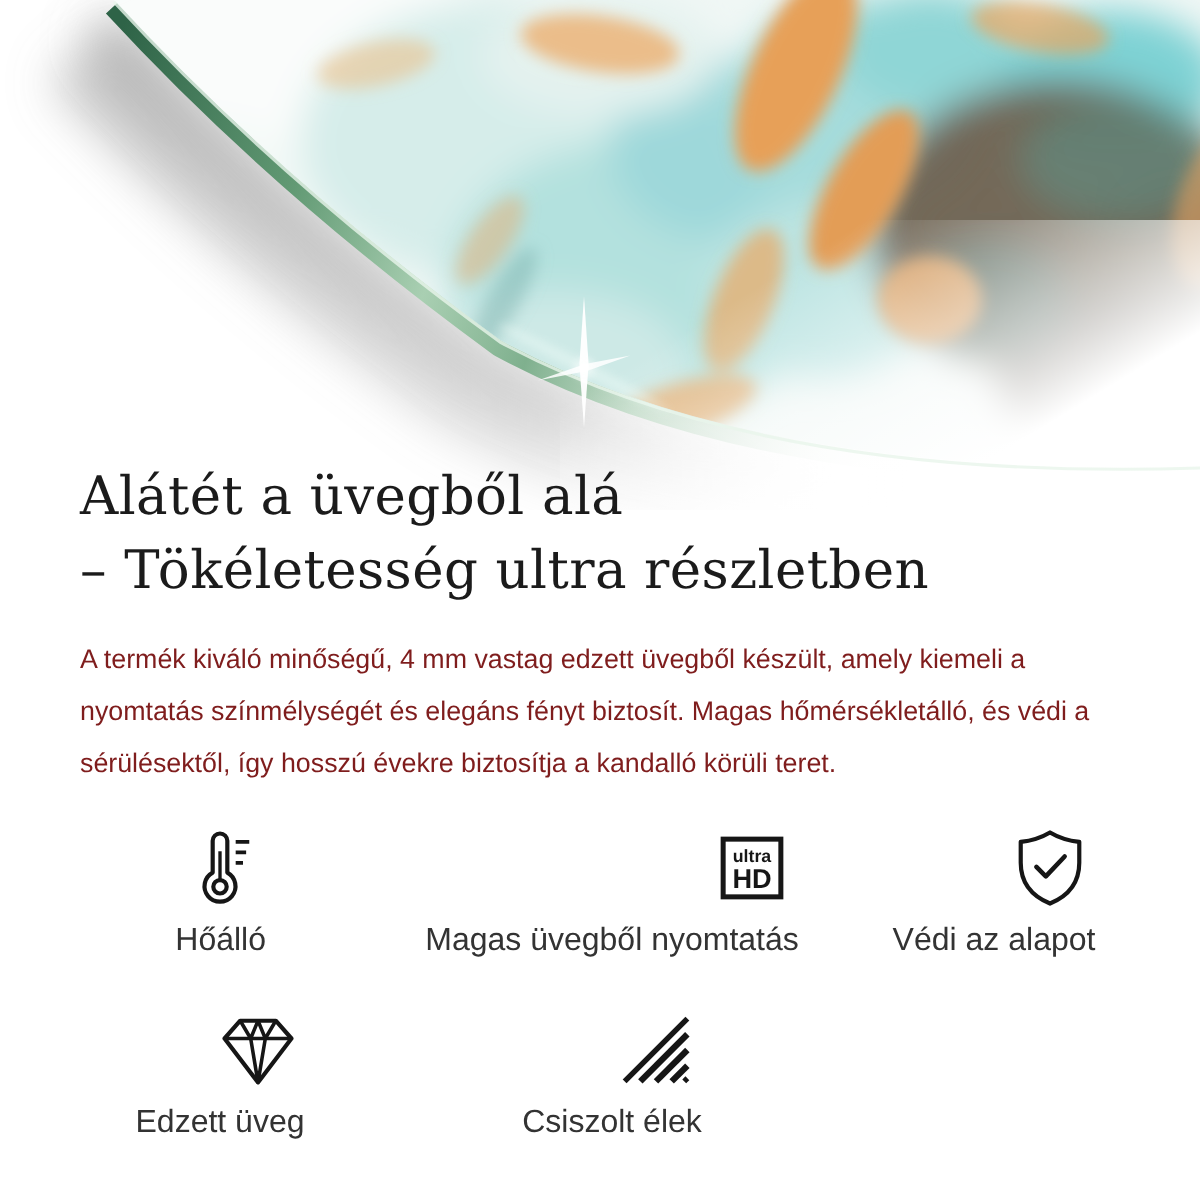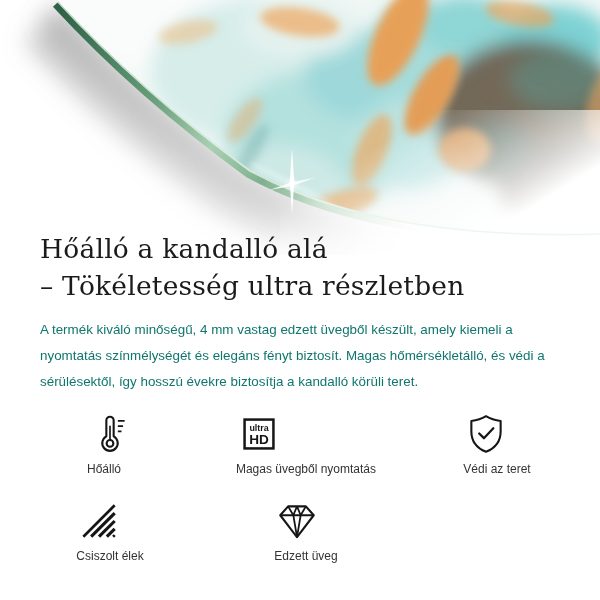--- a/index.html
+++ b/index.html
@@ -2,26 +2,26 @@
 <html><head>
 <meta charset="utf-8">
 <style>
   html,body{margin:0;padding:0;background:#fff;}
   .page{position:relative;width:600px;height:600px;background:#ffffff;overflow:hidden;
         font-family:"Liberation Sans",sans-serif;}
   .hero{position:absolute;top:0;left:0;width:600px;height:255px;}
   .content{position:absolute;top:230px;left:40px;width:522px;}
   .title{margin:0;font-family:"DejaVu Serif","Liberation Serif",serif;font-weight:400;
          font-size:26.5px;line-height:37px;color:#1b1b1b;letter-spacing:.2px;}
-  .desc{margin:13px 0 0 0;font-size:13.4px;line-height:26px;color:#0f766e;max-width:510px;}
+  .desc{margin:13px 0 0 0;font-size:13.4px;line-height:26px;color:#7f1d1d;max-width:510px;}
   .features{display:grid;grid-template-columns:140px 252px 130px;row-gap:22px;
             margin-top:16px;justify-items:center;}
-  .feature{display:flex;flex-direction:column;align-items:flex-start;}
+  .feature{display:flex;flex-direction:column;align-items:flex-end;}
   .feature svg{width:46px;height:46px;display:block;}
-  .flabel{margin-top:5px;font-size:12px;color:#333;white-space:nowrap;}
+  .flabel{margin-top:5px;font-size:16px;color:#333;white-space:nowrap;}
   .badge-top{font:700 8.5px "Liberation Sans",sans-serif;}
   .badge-bottom{font:700 13px "Liberation Sans",sans-serif;}
 </style>
 </head>
 <body>
 
 <div class="page">
 
   <div class="hero">
     <svg width="600" height="255" viewBox="0 0 600 255">
@@ -112,21 +112,21 @@
         <ellipse cx="292" cy="184" rx="48" ry="3" fill="#f4fffb" opacity="0.4" transform="rotate(27 292 184)" filter="url(#blur2)"></ellipse>
         <polygon points="292,148 294.3,182 292,214 289.7,182" fill="#ffffff" opacity="0.95"></polygon>
         <polygon points="292,160 293.8,183 292,208 290.2,183" fill="#ffffff" opacity="0.85" transform="rotate(75 292 184)"></polygon>
         <circle cx="292" cy="184" r="5" fill="#ffffff" opacity="0.5" filter="url(#blur2)"></circle>
         <circle cx="292" cy="184" r="2.2" fill="#ffffff"></circle>
       </g>
     </svg>
   </div>
 
   <div class="content">
-    <h1 class="title"><span>Hőálló a kandalló alá</span><br><span>– Tökéletesség ultra részletben</span></h1>
+    <h1 class="title"><span>Alátét a üvegből alá</span><br><span>– Tökéletesség ultra részletben</span></h1>
 
     <p class="desc">A termék kiváló minőségű, 4 mm vastag edzett üvegből készült, amely kiemeli a nyomtatás színmélységét és elegáns fényt biztosít. Magas hőmérsékletálló, és védi a sérülésektől, így hosszú évekre biztosítja a kandalló körüli teret.</p>
 
     <div class="features">
 
       <div class="feature">
         <svg viewBox="0 0 44 44" fill="none" stroke="#161616" stroke-width="2">
           <path d="M18.5 9 a3.5 3.5 0 0 1 7 0 v15.2 a7.4 7.4 0 1 1 -7 0 Z" stroke-linejoin="round"></path>
           <circle cx="22" cy="31" r="3.2"></circle>
           <path d="M22 27.8 V14" stroke-width="1.6"></path>
@@ -142,39 +142,39 @@
           <text x="22" y="31.5" text-anchor="middle" fill="#161616" class="badge-bottom">HD</text>
         </svg>
         <div class="flabel">Magas üvegből nyomtatás</div>
       </div>
 
       <div class="feature">
         <svg viewBox="0 0 44 44" fill="none" stroke="#161616" stroke-width="2">
           <path d="M22 5 C27 8 31.5 9 36 9.5 V19.5 C36 29.5 30.5 35.5 22 39 C13.5 35.5 8 29.5 8 19.5 V9.5 C12.5 9 17 8 22 5 Z" stroke-linejoin="round"></path>
           <path d="M15.5 21.5 L20 26 L29 16.5" stroke-width="2.2" stroke-linecap="round" stroke-linejoin="round"></path>
         </svg>
-        <div class="flabel">Védi az teret</div>
+        <div class="flabel">Védi az alapot</div>
+      </div>
+
+      <div class="feature">
+        <svg viewBox="0 0 44 44" fill="none" stroke="#161616" stroke-width="2" stroke-linejoin="round">
+          <path d="M13.5 8 H30.5 L38 16.5 L22 37.5 L6 16.5 Z"></path>
+          <path d="M6 16.5 H38" stroke-width="1.7"></path>
+          <path d="M13.5 8 L18.5 16.5 L22 37.5 M30.5 8 L25.5 16.5 L22 37.5 M22 8 L18.5 16.5 M22 8 L25.5 16.5" stroke-width="1.7"></path>
+        </svg>
+        <div class="flabel">Edzett üveg</div>
       </div>
 
       <div class="feature">
         <svg viewBox="0 0 44 44" fill="none" stroke="#161616">
           <path d="M7 37 L37 7" stroke-width="2.6"></path>
           <path d="M14.5 37 L37 14.5" stroke-width="3"></path>
           <path d="M22 37 L37 22" stroke-width="3"></path>
           <path d="M29.5 37 L37 29.5" stroke-width="3"></path>
           <path d="M35.5 37 L37 35.5" stroke-width="2.6"></path>
         </svg>
         <div class="flabel">Csiszolt élek</div>
       </div>
 
-      <div class="feature">
-        <svg viewBox="0 0 44 44" fill="none" stroke="#161616" stroke-width="2" stroke-linejoin="round">
-          <path d="M13.5 8 H30.5 L38 16.5 L22 37.5 L6 16.5 Z"></path>
-          <path d="M6 16.5 H38" stroke-width="1.7"></path>
-          <path d="M13.5 8 L18.5 16.5 L22 37.5 M30.5 8 L25.5 16.5 L22 37.5 M22 8 L18.5 16.5 M22 8 L25.5 16.5" stroke-width="1.7"></path>
-        </svg>
-        <div class="flabel">Edzett üveg</div>
-      </div>
-
 
     </div>
   </div>
 </div>
 
 </body></html>

